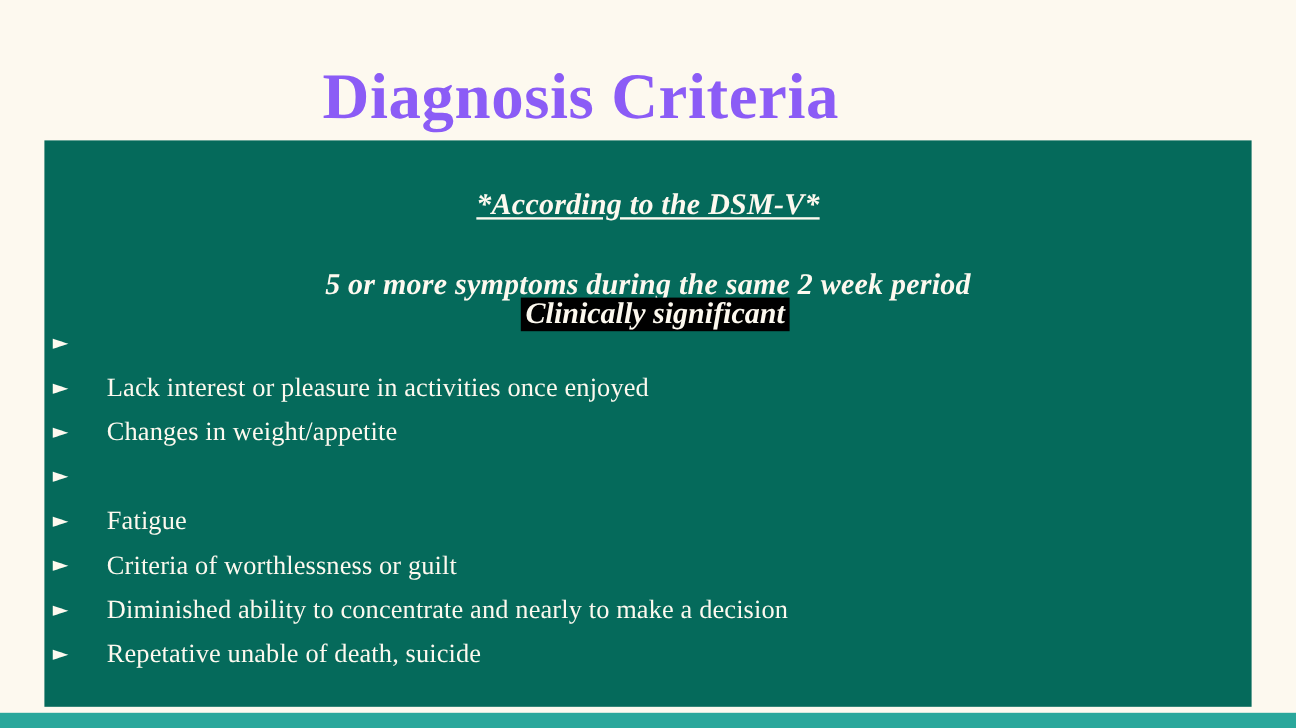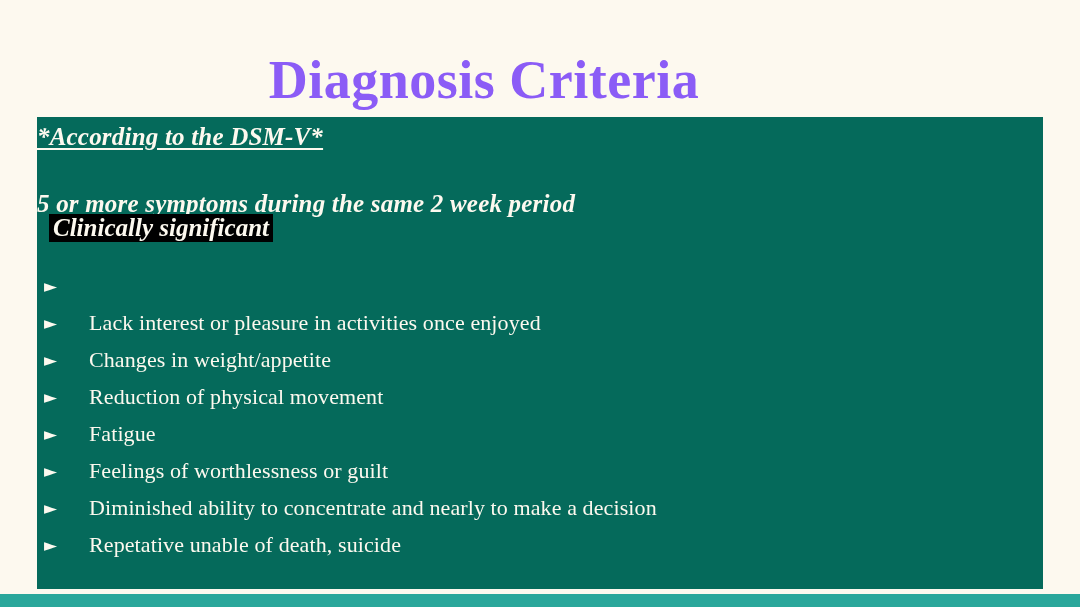--- a/index.html
+++ b/index.html
@@ -41,21 +41,22 @@
   .content-panel {
     position: absolute;
     left: 37px;
     top: 117px;
     width: 1006px;
     height: 472px;
     background: #056a5b;
   }
 
   .panel-heading-block {
-    padding-top: 5px;
+    padding-top: 39px;
+    text-align: center;
   }
 
   .dsm-line {
     color: #fdf9ef;
     font-weight: bold;
     font-style: italic;
     font-size: 25px;
     line-height: 30px;
     text-decoration: underline;
     text-underline-offset: 3px;
@@ -159,29 +160,28 @@
       <li class="bullet-item">
         <span class="bullet-marker">►</span>
         <span class="bullet-text">Lack interest or pleasure in activities once enjoyed</span>
       </li>
       <li class="bullet-item">
         <span class="bullet-marker">►</span>
         <span class="bullet-text">Changes in weight/appetite</span>
       </li>
       <li class="bullet-item">
         <span class="bullet-marker">►</span>
-        <span class="bullet-text">Reduction of physical movement</span>
       </li>
       <li class="bullet-item">
         <span class="bullet-marker">►</span>
         <span class="bullet-text">Fatigue</span>
       </li>
       <li class="bullet-item">
         <span class="bullet-marker">►</span>
-        <span class="bullet-text">Feelings of worthlessness or guilt</span>
+        <span class="bullet-text">Criteria of worthlessness or guilt</span>
       </li>
       <li class="bullet-item">
         <span class="bullet-marker">►</span>
         <span class="bullet-text">Diminished ability to concentrate and nearly to make a decision</span>
       </li>
       <li class="bullet-item">
         <span class="bullet-marker">►</span>
         <span class="bullet-text">Repetative unable of death, suicide</span>
       </li>
     </ul>

